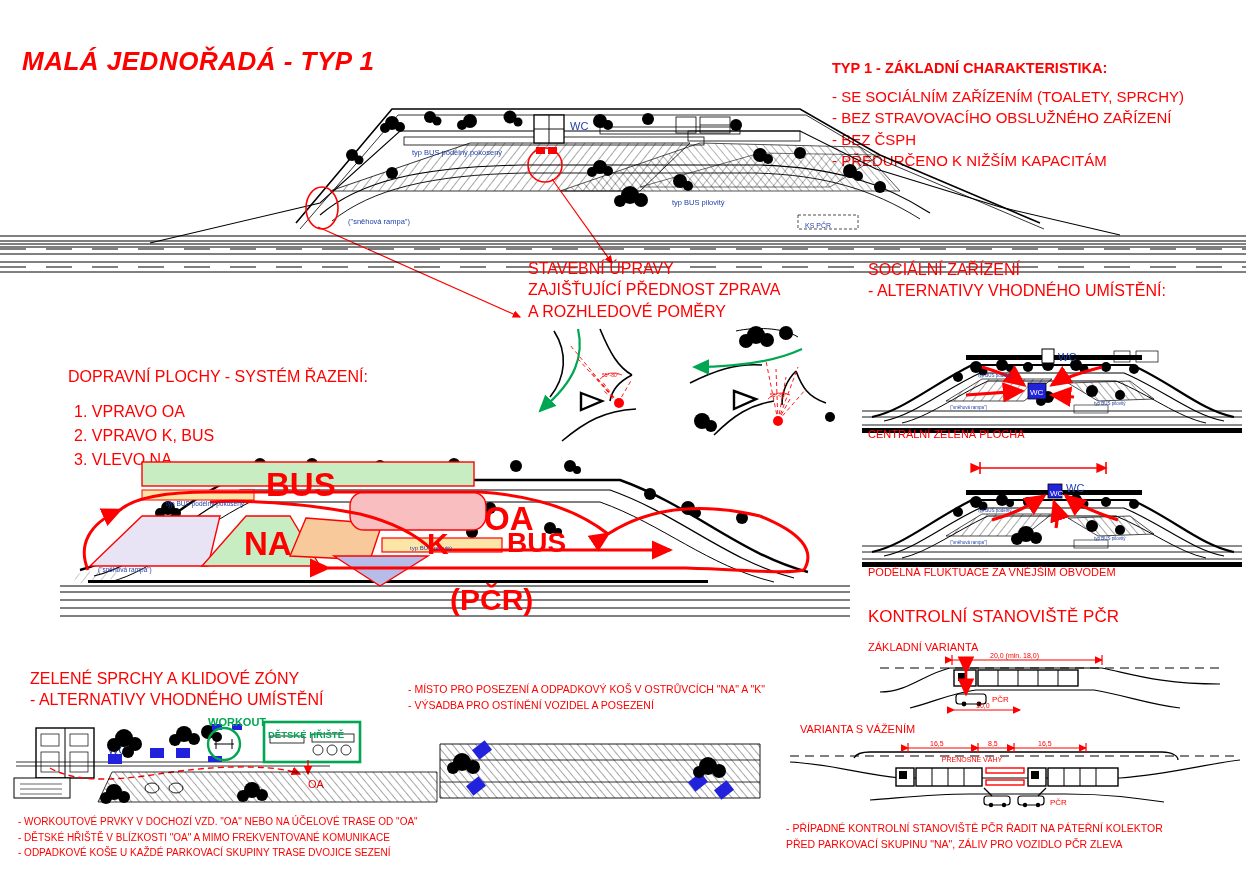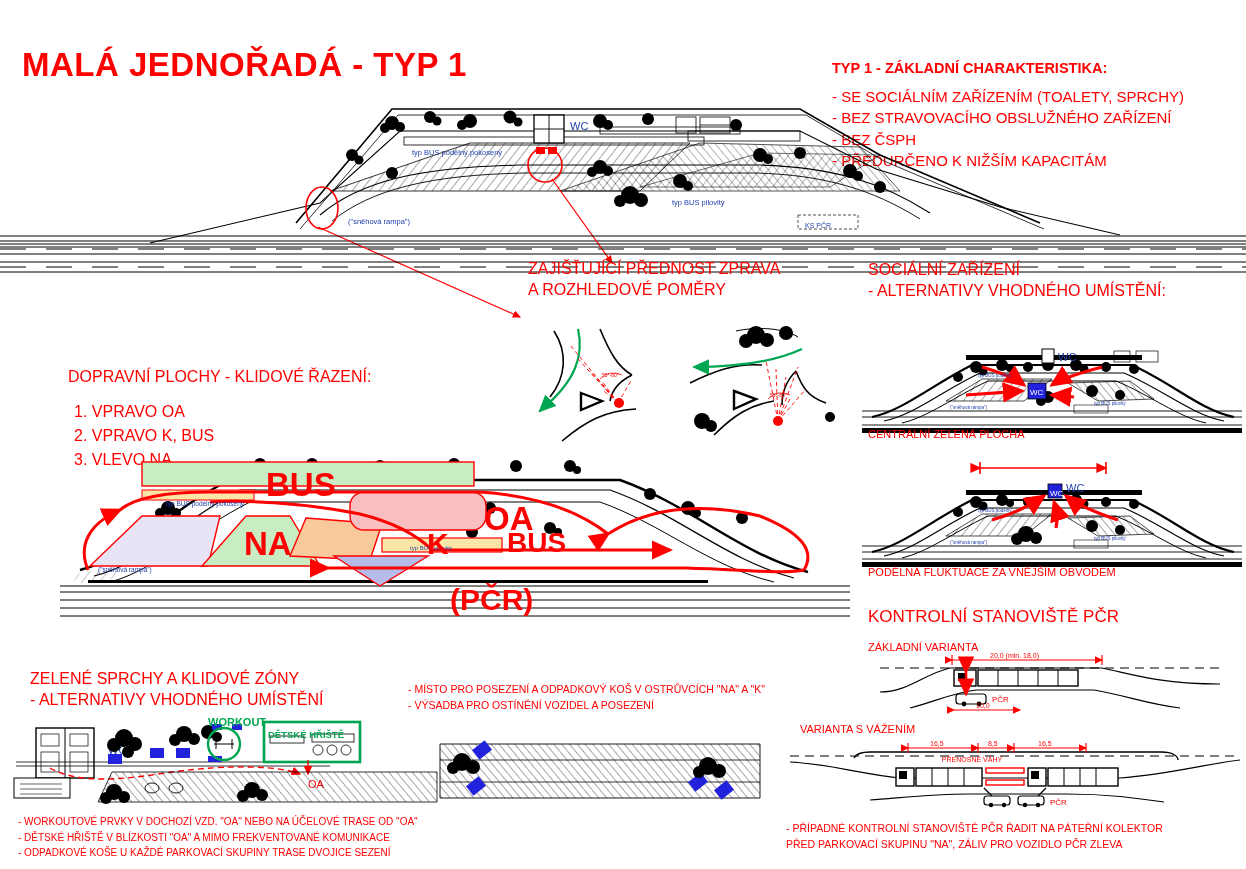--- a/index.html
+++ b/index.html
@@ -6,22 +6,22 @@
   html,body{margin:0;padding:0;background:#ffffff;}
   body{
     width:1246px;height:869px;position:relative;overflow:hidden;
     font-family:"Liberation Sans","DejaVu Sans",sans-serif;
     color:#ff0000;
   }
   .abs{position:absolute;}
 
   
   #main-title{
-    left:22px;top:48px;font-size:33px;font-weight:bold;letter-spacing:0.5px;
-    color:#ff0000;line-height:1;
+    left:22px;top:48px;font-size:26px;font-weight:bold;letter-spacing:0.5px;
+    color:#ff0000;line-height:1;font-style:italic;
   }
 
   #spec-block{left:832px;top:60px;width:420px;}
   #spec-block .spec-title{font-size:14.5px;font-weight:bold;margin-bottom:10px;}
   #spec-block .spec-item{font-size:15px;line-height:1.42;white-space:nowrap;}
 
   #stavebni-head{left:528px;top:258px;font-size:16px;line-height:1.34;}
   #socialni-head{left:868px;top:259px;font-size:16px;line-height:1.34;}
   #dopravni-head{left:68px;top:368px;font-size:16px;}
   #dopravni-list{left:74px;top:400px;font-size:16px;line-height:1.5;}
@@ -211,30 +211,31 @@
     <line x1="0" y1="40" x2="1246" y2="40"></line>
   </g>
   <g stroke="#000" stroke-width="1.2" stroke-dasharray="26 20">
     <line x1="0" y1="17" x2="1246" y2="17"></line>
     <line x1="0" y1="35" x2="1246" y2="35"></line>
   </g>
 </svg>
 </div>
 
 <div class="abs" id="stavebni-head">
+  <div>STAVEBNÍ ÚPRAVY</div>
   <div>ZAJIŠŤUJÍCÍ PŘEDNOST ZPRAVA</div>
   <div>A ROZHLEDOVÉ POMĚRY</div>
 </div>
 
 <div class="abs" id="socialni-head">
   <div>SOCIÁLNÍ ZAŘÍZENÍ</div>
   <div>- ALTERNATIVY VHODNÉHO UMÍSTĚNÍ:</div>
 </div>
 
-<div class="abs" id="dopravni-head">DOPRAVNÍ PLOCHY - KLIDOVÉ ŘAZENÍ:</div>
+<div class="abs" id="dopravni-head">DOPRAVNÍ PLOCHY - SYSTÉM ŘAZENÍ:</div>
 <div class="abs" id="dopravni-list">
   <div>1. VPRAVO OA</div>
   <div>2. VPRAVO K, BUS</div>
   <div>3. VLEVO NA</div>
 </div>
 
 <div class="canvas" id="sight-details" style="left:540px;top:325px;">
 <svg width="320" height="120" viewBox="0 0 320 120">
 
   <g>

